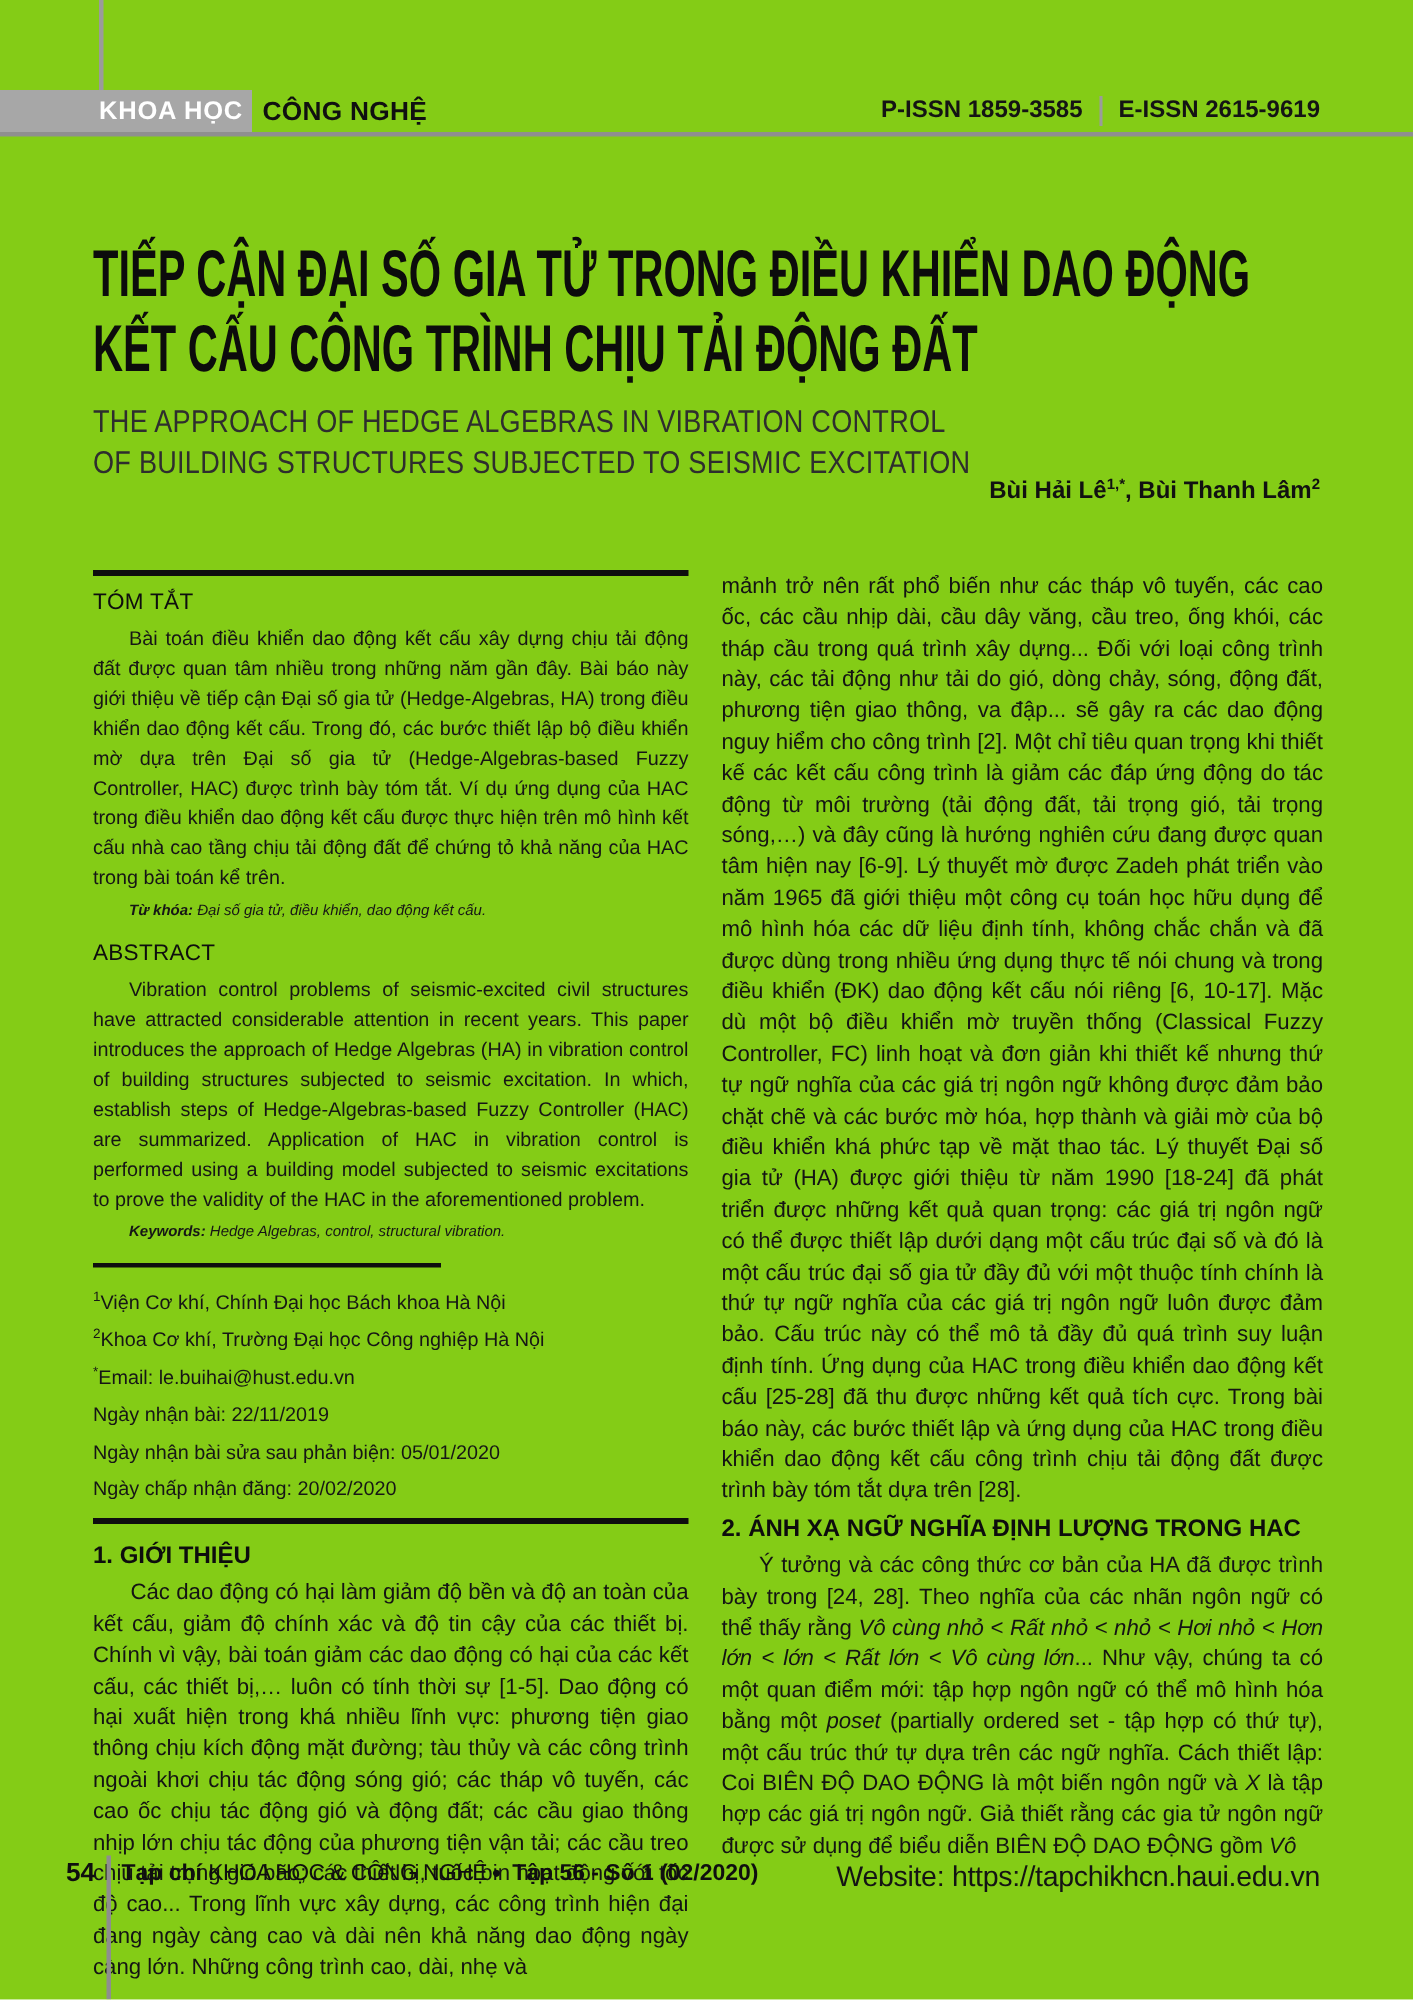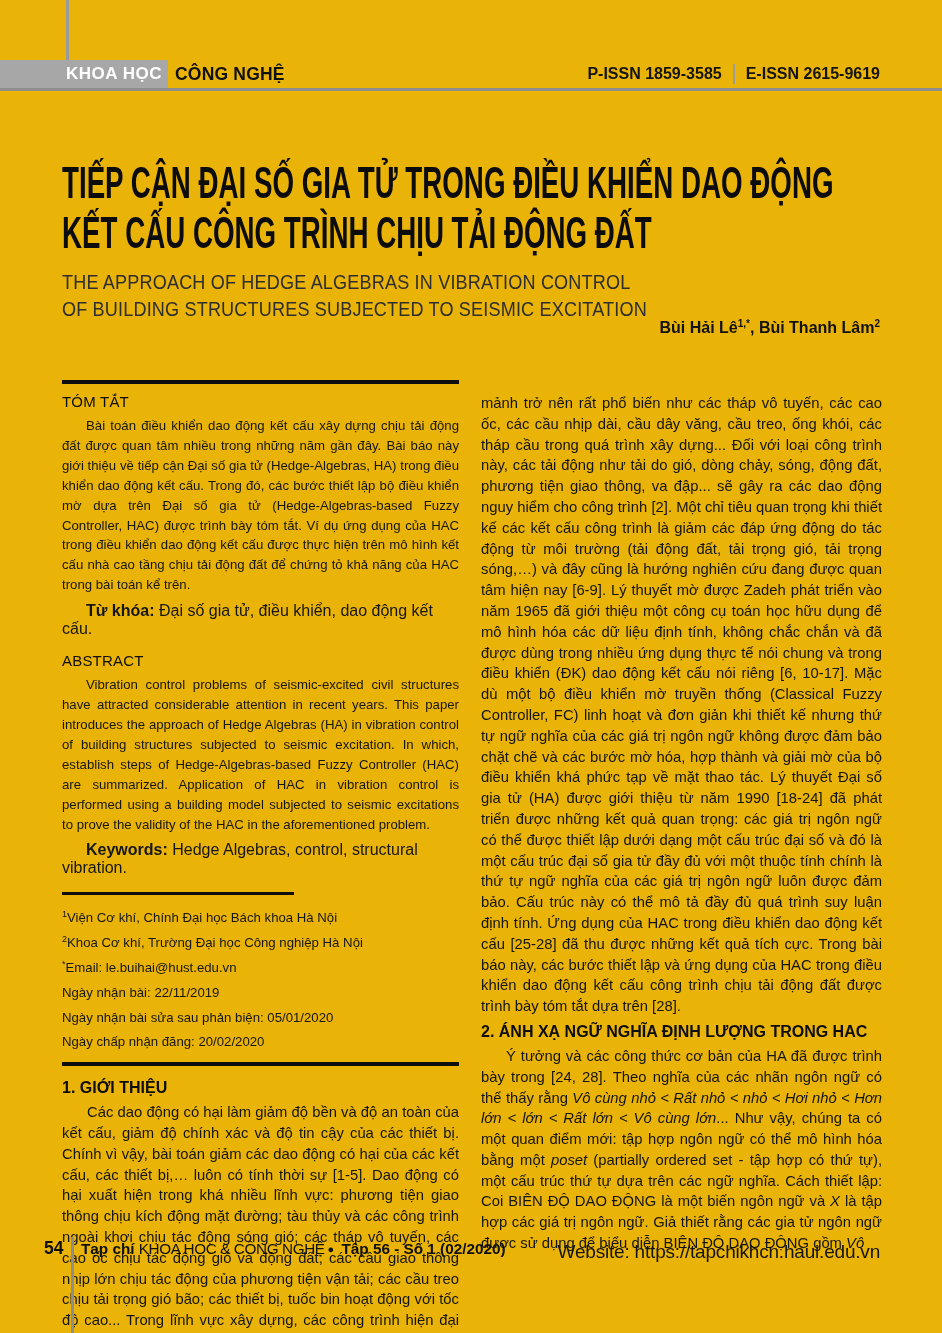--- a/index.html
+++ b/index.html
@@ -1,17 +1,17 @@
 <!DOCTYPE html>
 <html><head>
 <meta charset="utf-8">
 <style>
   html,body { margin:0; padding:0; background:#ffffff; }
   .page {
-    position:relative; width:942px; height:1333px; background:#eab308;
+    position:relative; width:942px; height:1333px; background:#84cc16;
     font-family:"Liberation Sans", sans-serif; color:#151515; overflow:hidden;
   }
   
   .vline-top { position:absolute; left:66px; top:0; width:3px; height:61px; background:#9b9b9b; }
   .header-row { position:absolute; top:60px; left:0; width:942px; height:28px; }
   .kh-box {
     position:absolute; left:0; top:0; width:168px; height:28px; background:#a7a7a7;
     color:#ffffff; font-weight:bold; font-size:17px; letter-spacing:0.5px;
     display:flex; align-items:center; justify-content:flex-end; padding-right:6px; box-sizing:border-box;
   }
@@ -26,28 +26,28 @@
   .title-en .tline { display:block; white-space:nowrap; transform:scaleX(0.86); transform-origin:0 50%; letter-spacing:0.2px; }
   .authors { position:absolute; right:62px; top:318px; font-weight:bold; font-size:16px; color:#111; }
   .authors sup { font-size:10px; }
   
   .col-left  { position:absolute; left:62px;  top:380px; width:397px; }
   .col-right { position:absolute; left:481px; top:381px; width:401px; }
   .rule4 { height:4px; background:#0e0e0e; }
   .rule-short { width:232px; height:3px; background:#0e0e0e; margin:15px 0 9px; }
   h3.abs-head { font-size:15px; font-weight:normal; margin:9px 0 6px; color:#0e0e0e; letter-spacing:0.2px; }
   p.small { font-size:13.2px; line-height:19.9px; text-align:justify; text-indent:24px; margin:0; color:#161616; }
-  p.kwline { font-size:16px; margin:7px 0 0; text-indent:24px; color:#161616; }
+  p.kwline { font-size:10px; margin:7px 0 0; text-indent:24px; font-style:italic; color:#161616; }
   p.kwline .kwlabel { font-weight:bold; }
   .affil { font-size:13.2px; line-height:20.4px; color:#161616; }
   .affil sup { font-size:9px; }
   .rule4.bottom { margin-top:9px; }
   h2.sec { font-size:16px; font-weight:bold; margin:13px 0 5px; color:#0d0d0d; }
   p.body { font-size:14.8px; line-height:20.8px; text-align:justify; text-indent:25px; margin:0; color:#141414; }
-  p.body.noindent { text-indent:0;margin-top:12px; }
+  p.body.noindent { text-indent:0; }
   .col-right h2.sec { margin:6px 0 5px; }
   
   .footer-pg { position:absolute; left:44px; top:1238px; font-weight:bold; font-size:17.5px; color:#0f0f0f; }
   .footer-vline { position:absolute; left:71px; top:1237px; width:2.5px; height:96px; background:#8e8e8e; }
   .footer-left { position:absolute; left:81px; top:1240px; font-size:15.3px; white-space:nowrap; color:#0f0f0f; }
   .footer-left .fbold { font-weight:bold;margin-top:10px; }
   .footer-left .fname { letter-spacing:-0.4px; }
   .footer-left .fbullet { font-size:11px; vertical-align:1px; padding:0 3px; }
   .footer-right { position:absolute; right:62px; top:1241px; font-size:19px; letter-spacing:-0.2px; color:#141414; }
 </style>

